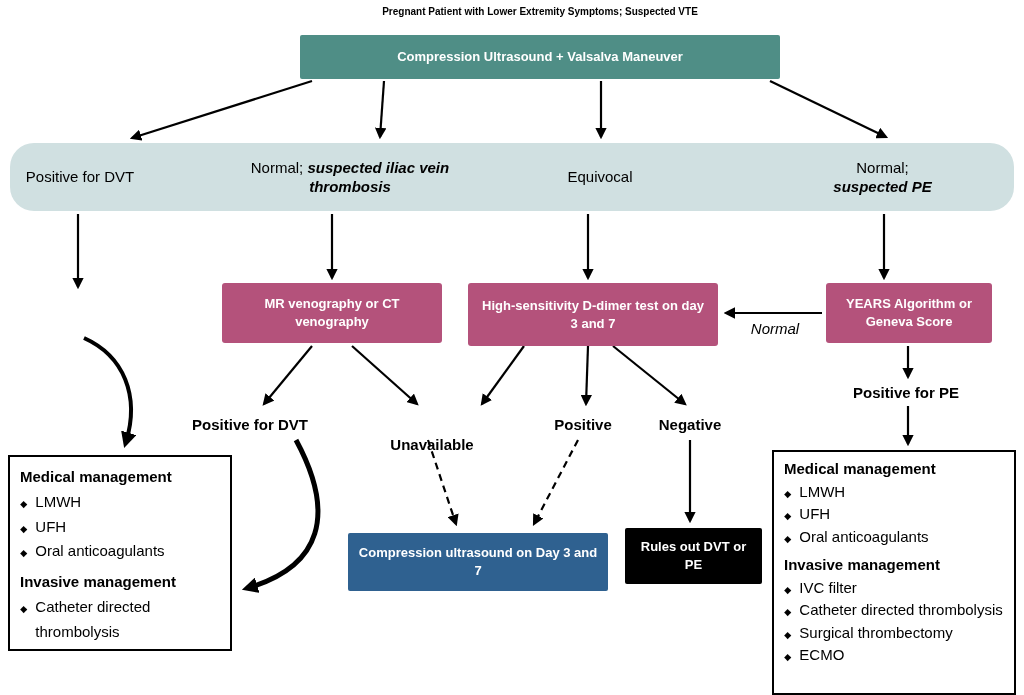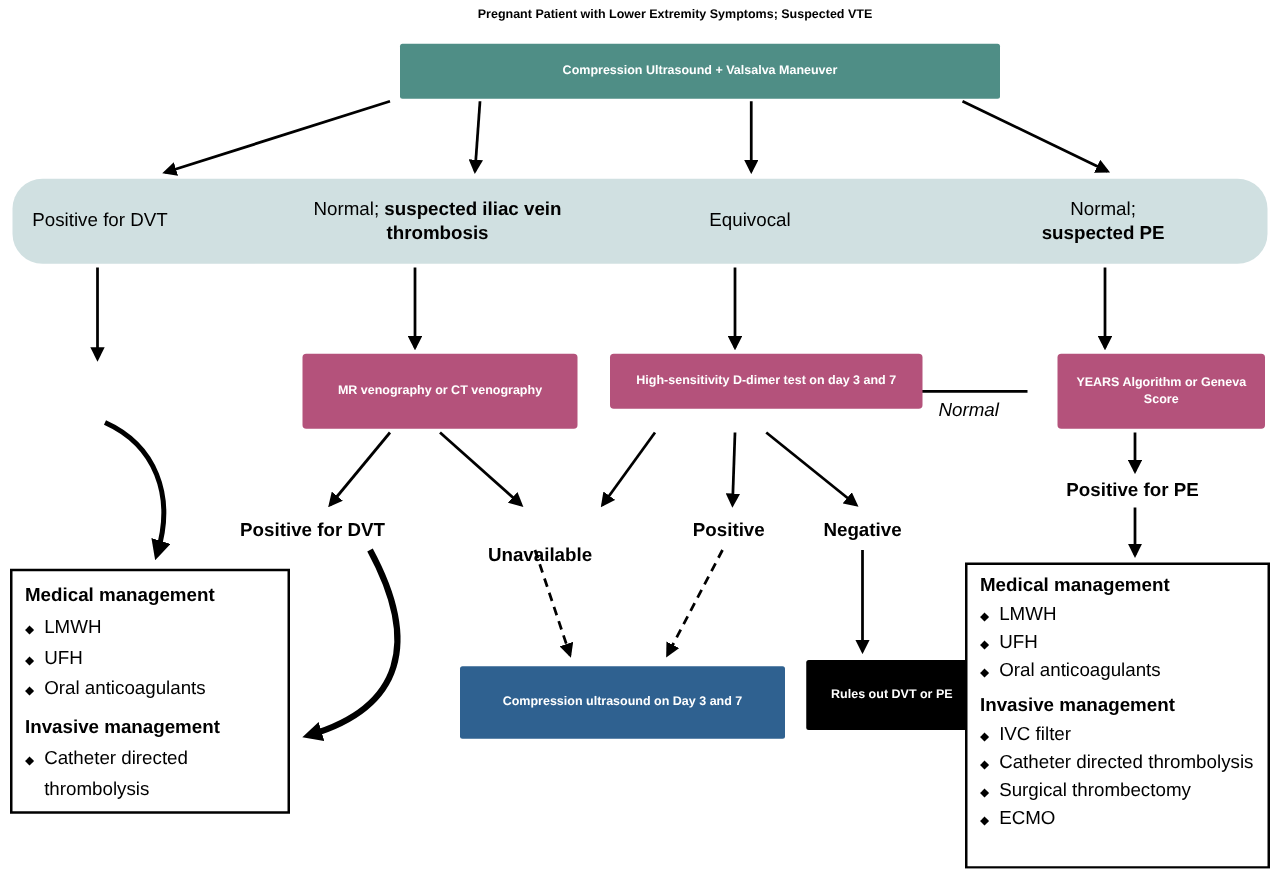--- a/index.html
+++ b/index.html
@@ -2,29 +2,29 @@
 <html><head>
 <meta charset="utf-8">
 <style>
   html,body{margin:0;padding:0;background:#fff;}
   .canvas{position:relative;width:1024px;height:695px;background:#fff;
           font-family:"Liberation Sans",sans-serif;color:#000;overflow:hidden;}
   .abs{position:absolute;}
   .arrows{position:absolute;left:0;top:0;width:1024px;height:695px;z-index:1;pointer-events:none;}
   .title{left:56px;top:6px;width:968px;text-align:center;font-weight:700;font-size:10px;z-index:2;}
   .node{display:flex;align-items:center;justify-content:center;text-align:center;
-        color:#fff;font-weight:700;font-size:10px;line-height:1.35;z-index:2;margin-left:20px;}
+        color:#fff;font-weight:700;font-size:13px;line-height:1.35;z-index:2;}
   .teal{background:#4f8e86;border-radius:2px;}
   .pink{background:#b4527b;border-radius:3px;}
   .blue{background:#2f6190;border-radius:2px;}
   .blackbox{background:#000;border-radius:2px;}
   .band{left:10px;top:143px;width:1004px;height:68px;background:#d0e0e1;border-radius:24px;z-index:0;}
   .bandtext{top:143px;height:68px;display:flex;align-items:center;justify-content:center;
             text-align:center;font-size:15px;line-height:1.3;z-index:2;}
-  .it{font-weight:700;}
+  .it{font-style:italic;font-weight:700;}
   .blk{display:block;}
   .elabel{font-weight:700;font-size:15px;text-align:center;z-index:2;}
   .normal-label{font-style:italic;font-weight:400;font-size:15px;text-align:center;z-index:2;}
   .listbox{border:2.5px solid #000;background:#fff;font-size:15px;z-index:2;box-sizing:border-box;}
   .lb-left{padding:8px 10px;line-height:1.65;}
   .lb-right{padding:6px 10px;line-height:1.5;}
   .lb-heading{font-weight:700;}
   .lb-heading.second{margin-top:6px;}
   .li{display:flex;gap:8px;align-items:flex-start;}
   .bullet{font-size:9.5px;margin-top:6px;flex:0 0 auto;}
@@ -93,21 +93,21 @@
   <div class="abs bandtext" style="left:810px;width:145px;">
     <div>
       <span class="blk">Normal;</span><span class="it">suspected PE</span>
     </div>
   </div>
 
 
   <div class="abs node pink" style="left:222px;top:283px;width:220px;height:60px;">
     <span style="width:200px;">MR venography or CT venography</span>
   </div>
-  <div class="abs node pink" style="left:468px;top:283px;width:250px;height:44px;">
+  <div class="abs node pink" style="left:468px;top:283px;width:250px;height:63px;">
     <span style="width:230px;">High-sensitivity D-dimer test on day 3 and 7</span>
   </div>
   <div class="abs node pink" style="left:826px;top:283px;width:166px;height:60px;">
     <span style="width:150px;">YEARS Algorithm or Geneva Score</span>
   </div>
 
   <div class="abs normal-label" style="left:735px;top:320px;width:80px;">Normal</div>
   <div class="abs elabel" style="left:836px;top:384px;width:140px;">Positive for PE</div>
 
   <div class="abs elabel" style="left:175px;top:416px;width:150px;">Positive for DVT</div>

